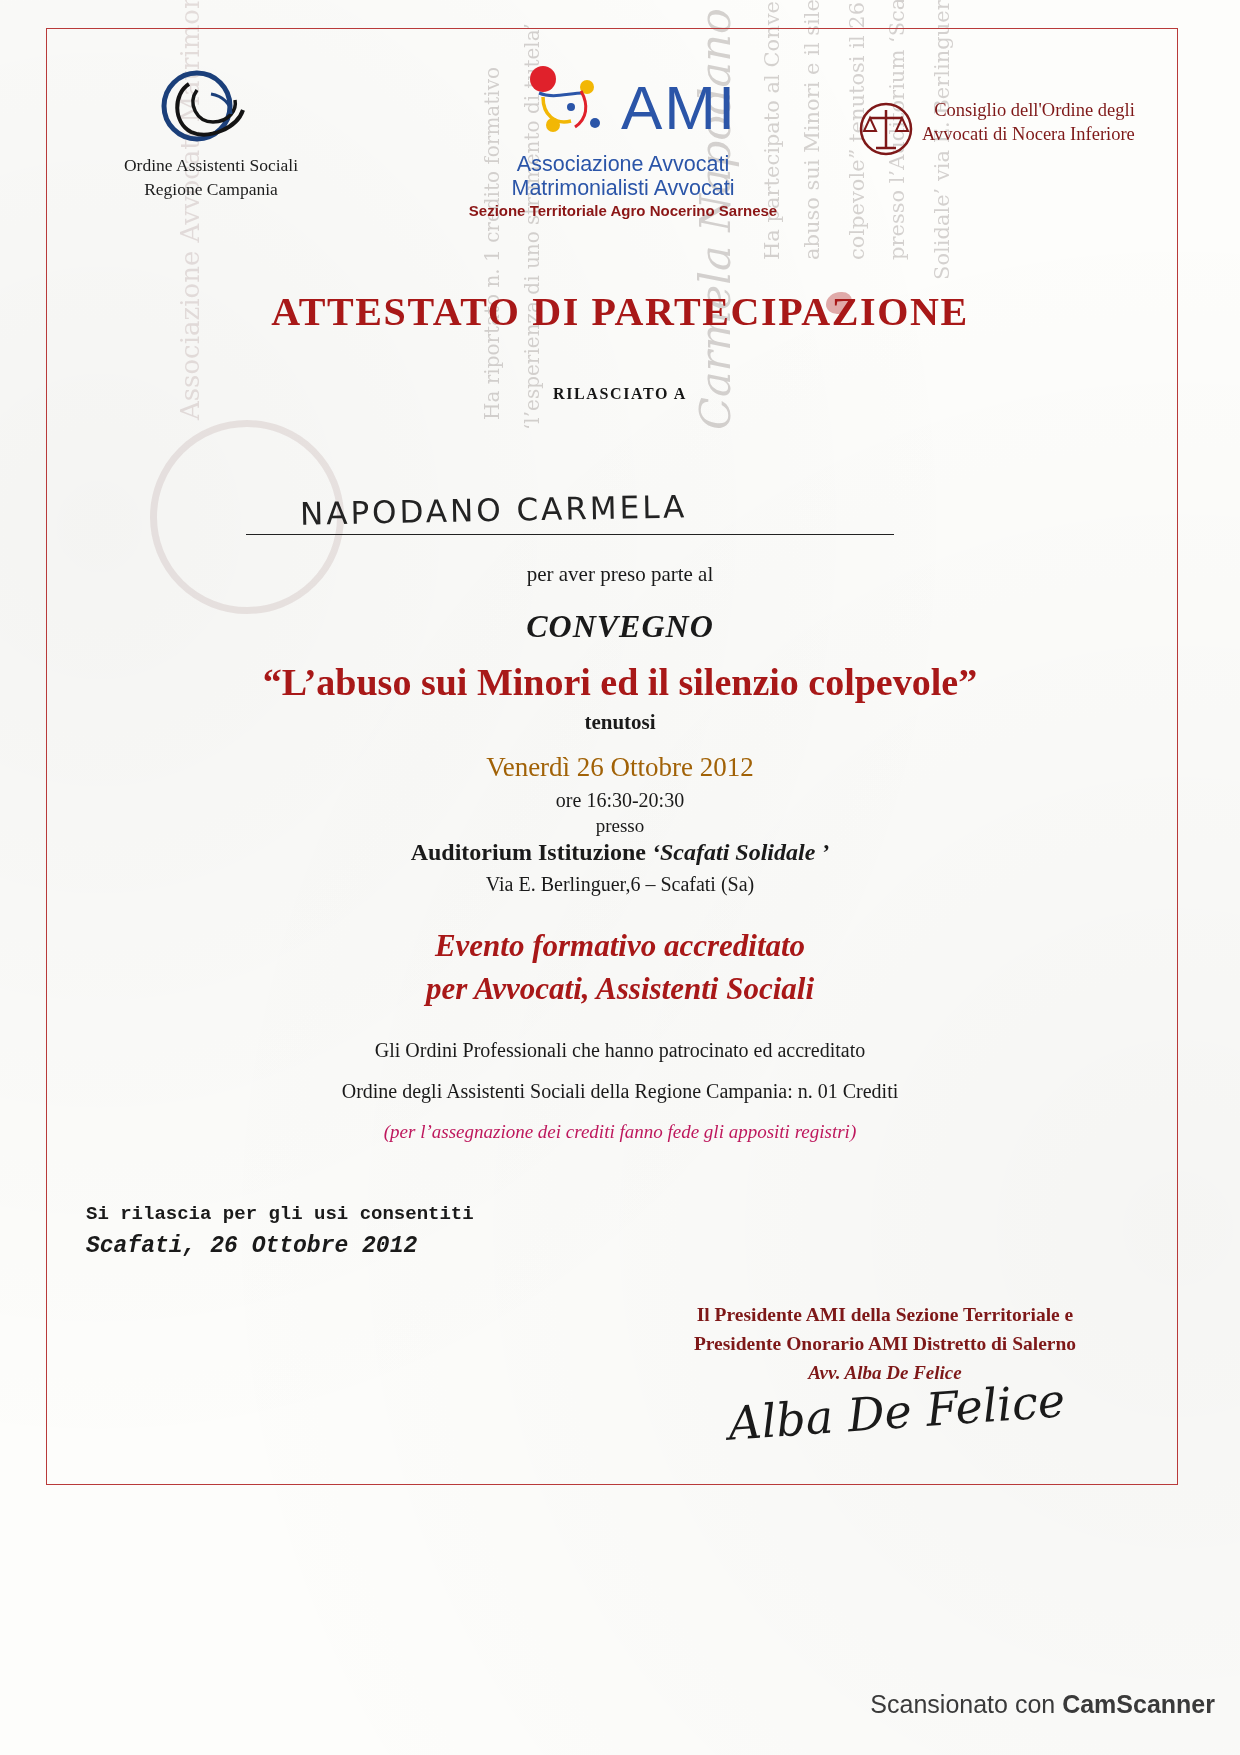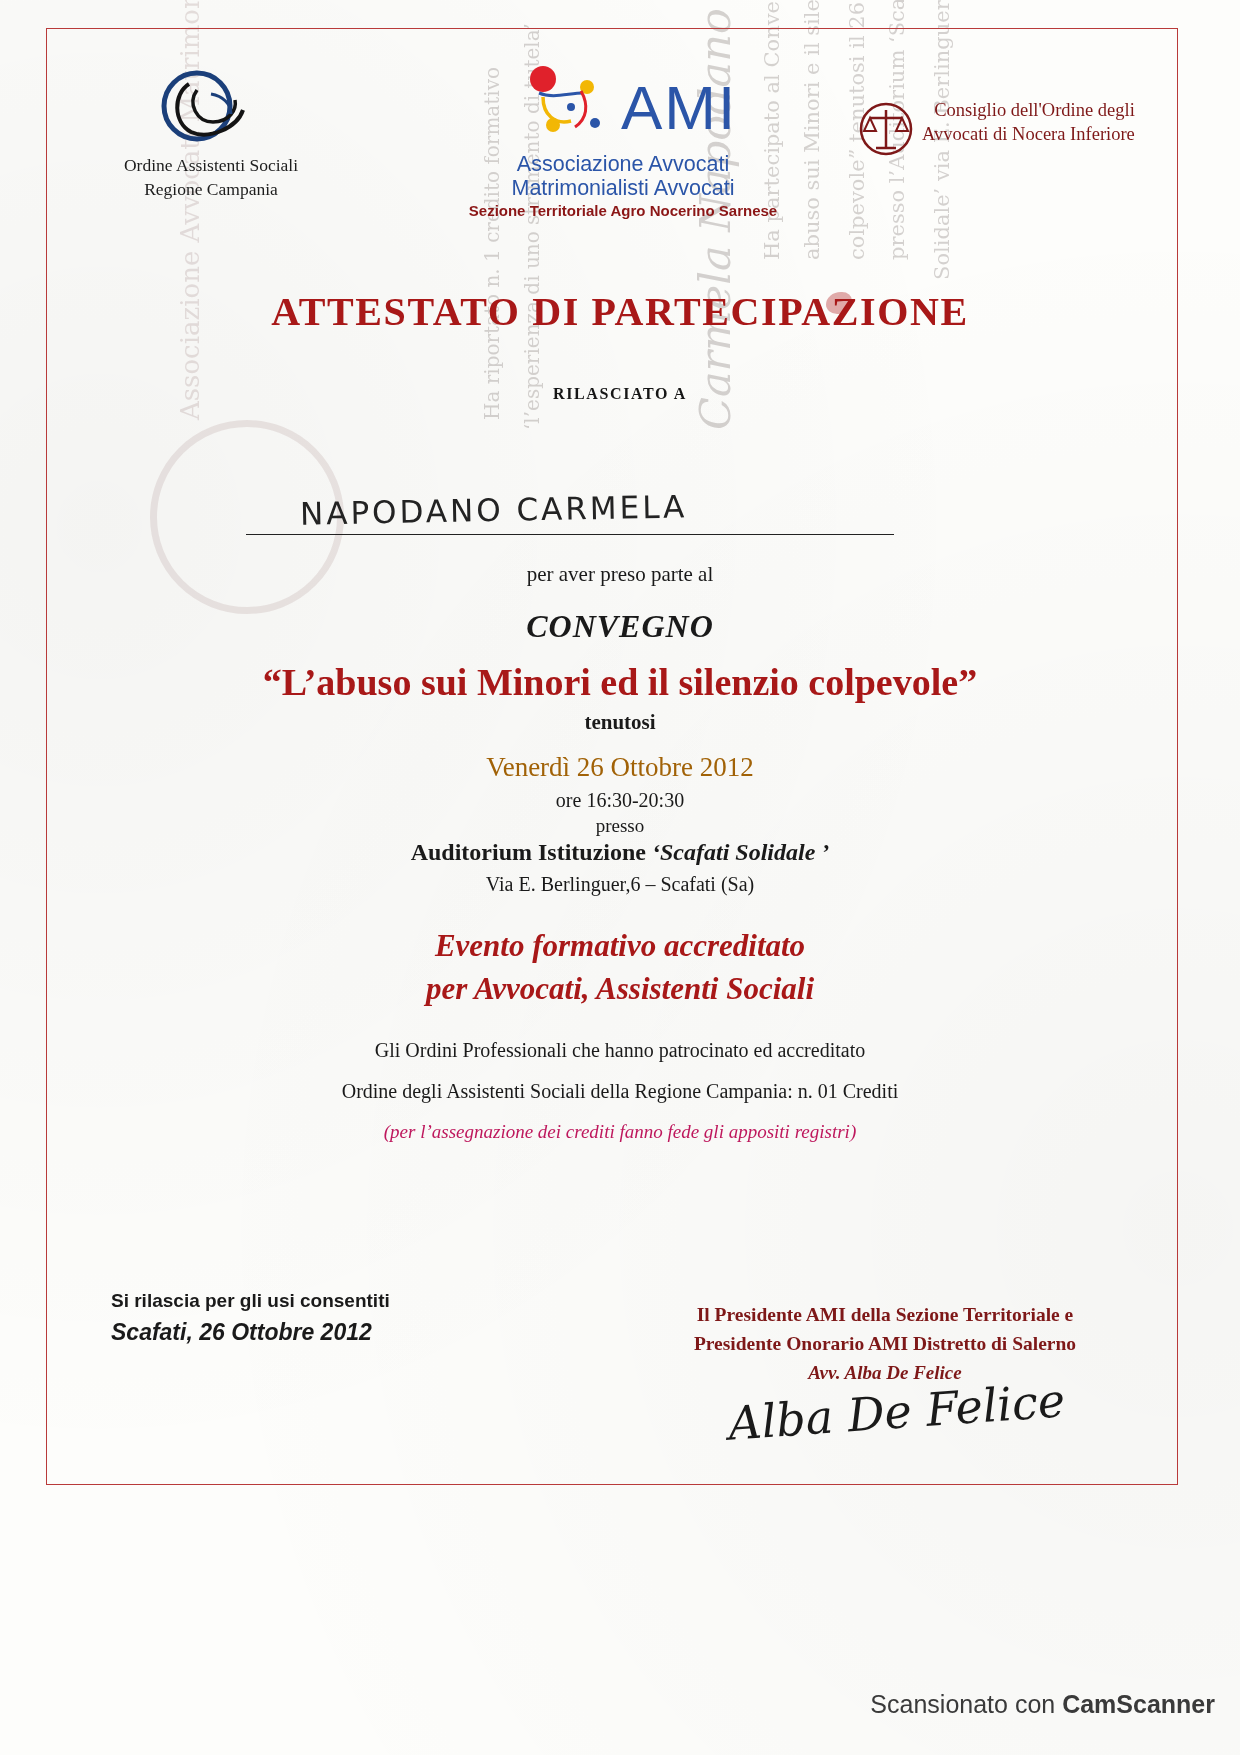--- a/index.html
+++ b/index.html
@@ -250,26 +250,25 @@
   }
   .credits .note {
     font-style: italic;
     font-size: 19px;
     color: #be185d;
   }
 
   .release {
     position: absolute;
     left: 86px;
-    top: 1286px;
-    font-family: Liberation Sans, sans-serif;
+    top: 1200px;
+    font-family: Liberation Mono, monospace;
     font-weight: bold;
     font-size: 19px;
     line-height: 1.55;
-    margin-left: 25px;
   }
   .release .place {
     font-style: italic;
     font-size: 23px;
   }
 
   .signature-block {
     position: absolute;
     right: 90px;
     top: 1300px;

